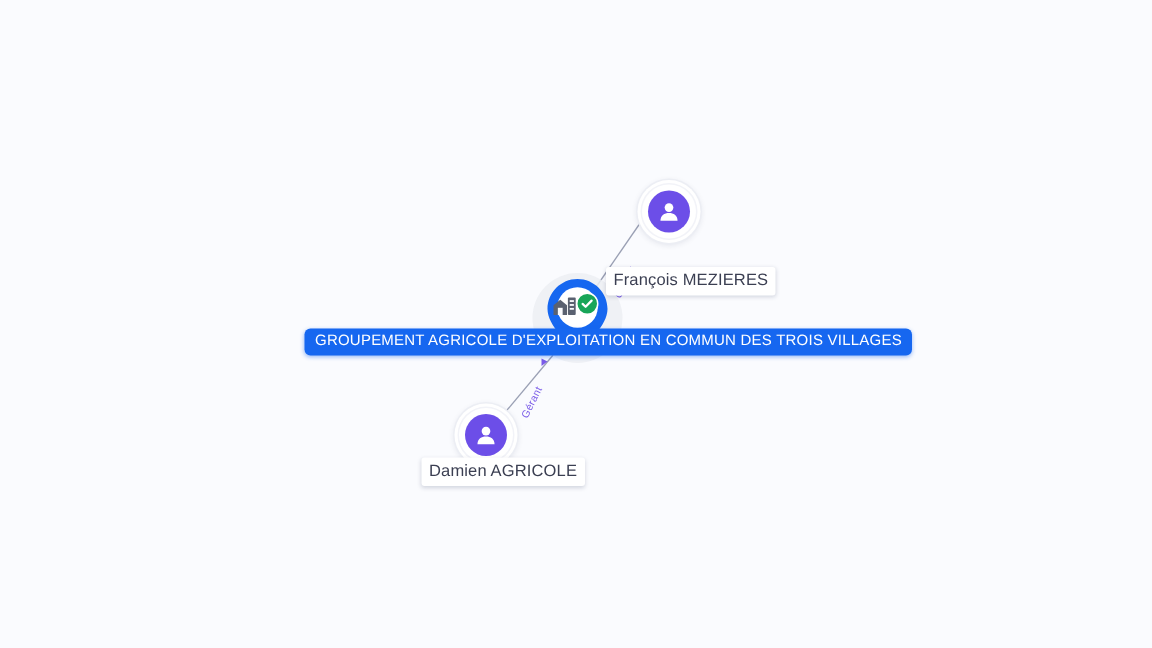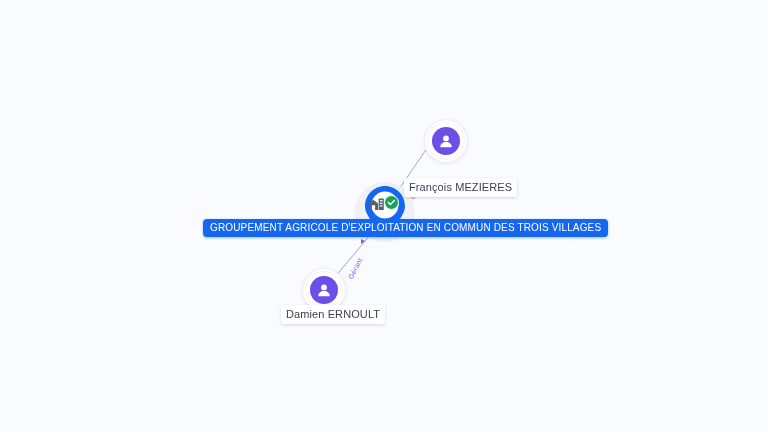--- a/index.html
+++ b/index.html
@@ -226,15 +226,15 @@
   <div class="person-node" id="node-damien">
     <div class="person-ring"></div>
     <div class="person-ring2"></div>
     <div class="person-disc">
       <svg width="16" height="16" viewBox="0 0 16 16" xmlns="http://www.w3.org/2000/svg">
         <circle cx="8" cy="5.4" r="2.9" fill="#ffffff"></circle>
         <path d="M2.3 14.2 C2.3 10.6 5 9 8 9 C11 9 13.7 10.6 13.7 14.2 Z" fill="#ffffff"></path>
       </svg>
     </div>
   </div>
-  <div class="person-label" id="label-damien">Damien ERNOULT</div>
+  <div class="person-label" id="label-damien">Damien AGRICOLE</div>
 
 </div>
 
 </body></html>

